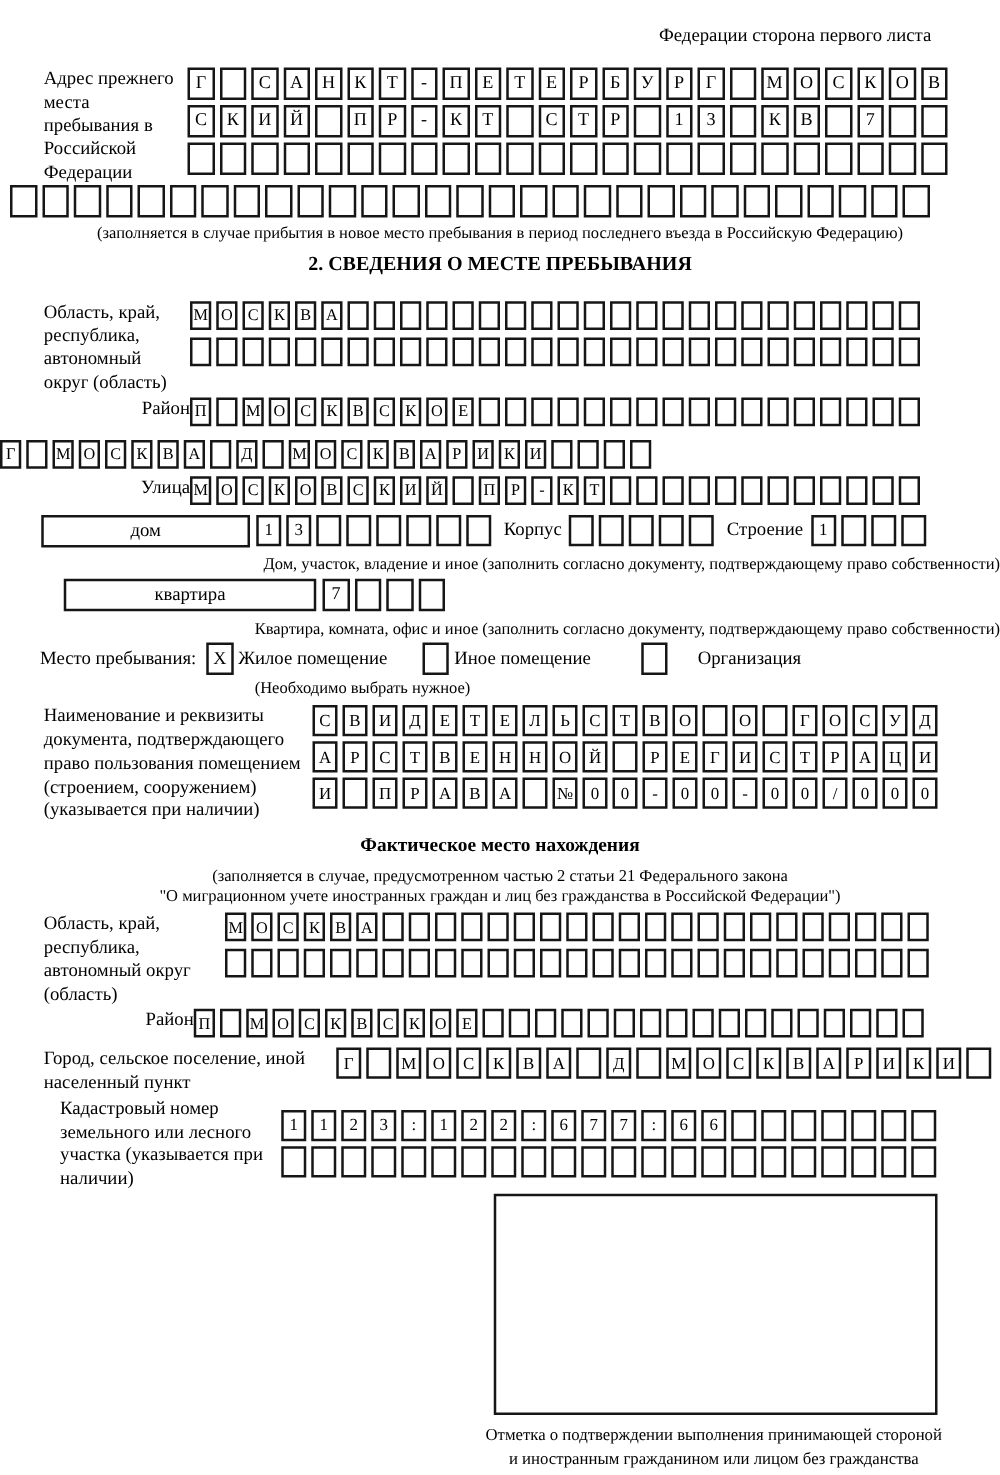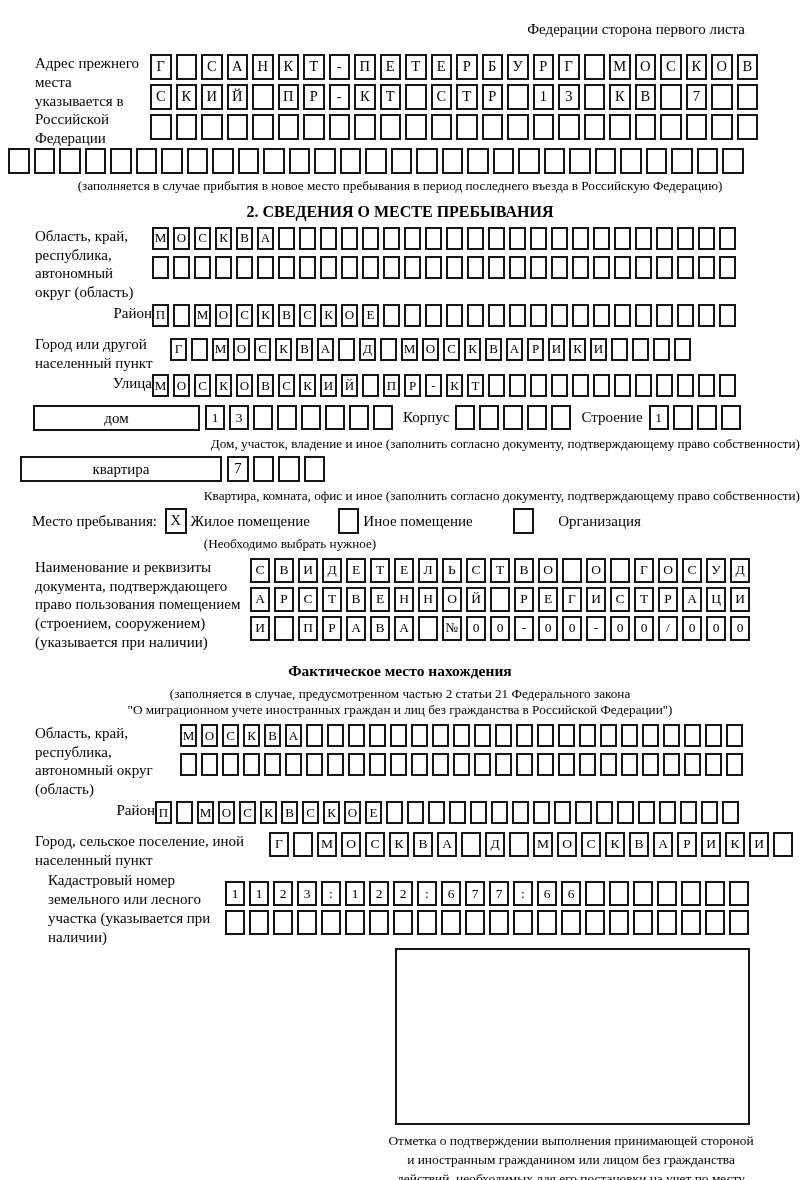--- a/index.html
+++ b/index.html
@@ -16,39 +16,39 @@
   .cbox {
     box-sizing:border-box; flex:0 0 auto;
     border:2px solid #161616; background:#fff;
     display:inline-flex; align-items:center; justify-content:center;
   }
   .lg .cbox { width:21.5px; height:26px; margin-right:4px; font-size:14.5px; }
   .sm .cbox { width:17px; height:23px; margin-right:4px; font-size:13px; }
   .md .cbox { width:20px; height:25px; margin-right:4px; font-size:13.5px; }
   .note { font-size:13.2px; }
   .cnote { text-align:center; font-size:13.2px; }
-  .title { text-align:center; font-weight:bold; font-size:16px; margin:8px 0 6px 0; }
+  .title { text-align:center; font-weight:bold; font-size:16px; margin:8px 0 20px 0; }
   .title2 { text-align:center; font-weight:bold; font-size:15.5px; margin:10px 0 6px 0; }
   .widebox {
     box-sizing:border-box; border:2px solid #161616; height:26px;
     display:inline-flex; align-items:center; justify-content:center;
     font-size:15px; flex:0 0 auto; margin-right:5px;
   }
   .inlbl { font-size:15px; margin:3px 6px 0 6px; flex:0 0 auto; }
   .stamp-box { box-sizing:border-box; border:2px solid #161616; width:355px; height:177px; margin-left:395px; }
   .stamp-note { width:372px; margin:6px 0 0 385px; text-align:center; font-size:13.4px; line-height:1.42; }
   .mb2 { margin-bottom:2px; } .mb4 { margin-bottom:4px;text-align:right; } .mb6 { margin-bottom:6px; }
 </style>
 </head>
 <body>
 
 <div class="hdr">Федерации сторона первого листа</div>
 
 <div class="field" style="margin-top:16px;">
-  <div class="flabel" style="width:150px;">Адрес прежнего места указывается в Российской Федерации</div>
+  <div class="flabel" style="width:150px;">Адрес прежнего места пребывания в Российской Федерации</div>
   <div class="rows">
     <div class="boxrow lg">
         <span class="cbox">Г</span>
         <span class="cbox"></span>
         <span class="cbox">С</span>
         <span class="cbox">А</span>
         <span class="cbox">Н</span>
         <span class="cbox">К</span>
         <span class="cbox">Т</span>
         <span class="cbox">-</span>
@@ -252,21 +252,20 @@
       <span class="cbox"></span>
       <span class="cbox"></span>
       <span class="cbox"></span>
       <span class="cbox"></span>
       <span class="cbox"></span>
       <span class="cbox"></span>
     </div>
 </div>
 
 <div class="field mb2">
-  <div class="flabel" style="width:170px;">Город или другой населенный пункт</div>
   <div class="boxrow sm" style="margin-top:3px;">
       <span class="cbox">Г</span>
       <span class="cbox"></span>
       <span class="cbox">М</span>
       <span class="cbox">О</span>
       <span class="cbox">С</span>
       <span class="cbox">К</span>
       <span class="cbox">В</span>
       <span class="cbox">А</span>
       <span class="cbox"></span>
@@ -346,21 +345,21 @@
   <div class="inlbl">Строение</div>
   <div class="boxrow md">
       <span class="cbox">1</span>
       <span class="cbox"></span>
       <span class="cbox"></span>
       <span class="cbox"></span>
     </div>
 </div>
 <div class="note mb4" style="padding-left:40px;">Дом, участок, владение и иное (заполнить согласно документу, подтверждающему право собственности)</div>
 
-<div class="field mb2" style="padding-left:20px;">
+<div class="field mb2" style="padding-left:51px;">
   <div class="widebox" style="width:202px;">квартира</div>
   <div class="boxrow lg">
       <span class="cbox">7</span>
       <span class="cbox"></span>
       <span class="cbox"></span>
       <span class="cbox"></span>
     </div>
 </div>
 <div class="note mb4" style="padding-left:21px;">Квартира, комната, офис и иное (заполнить согласно документу, подтверждающему право собственности)</div>
 

